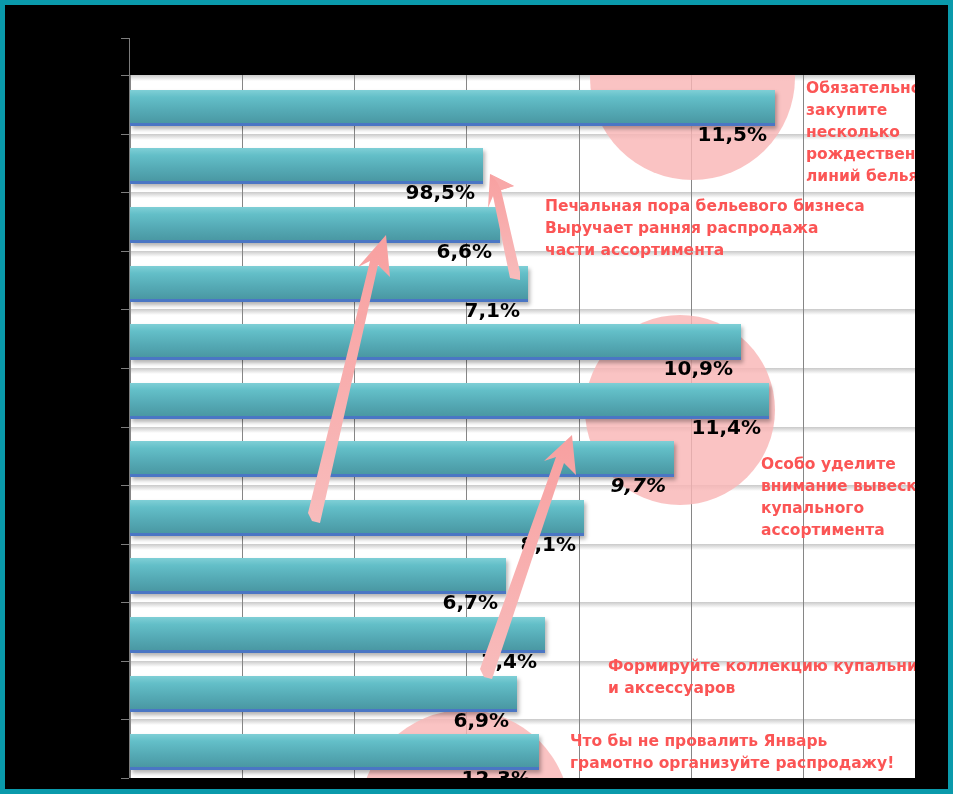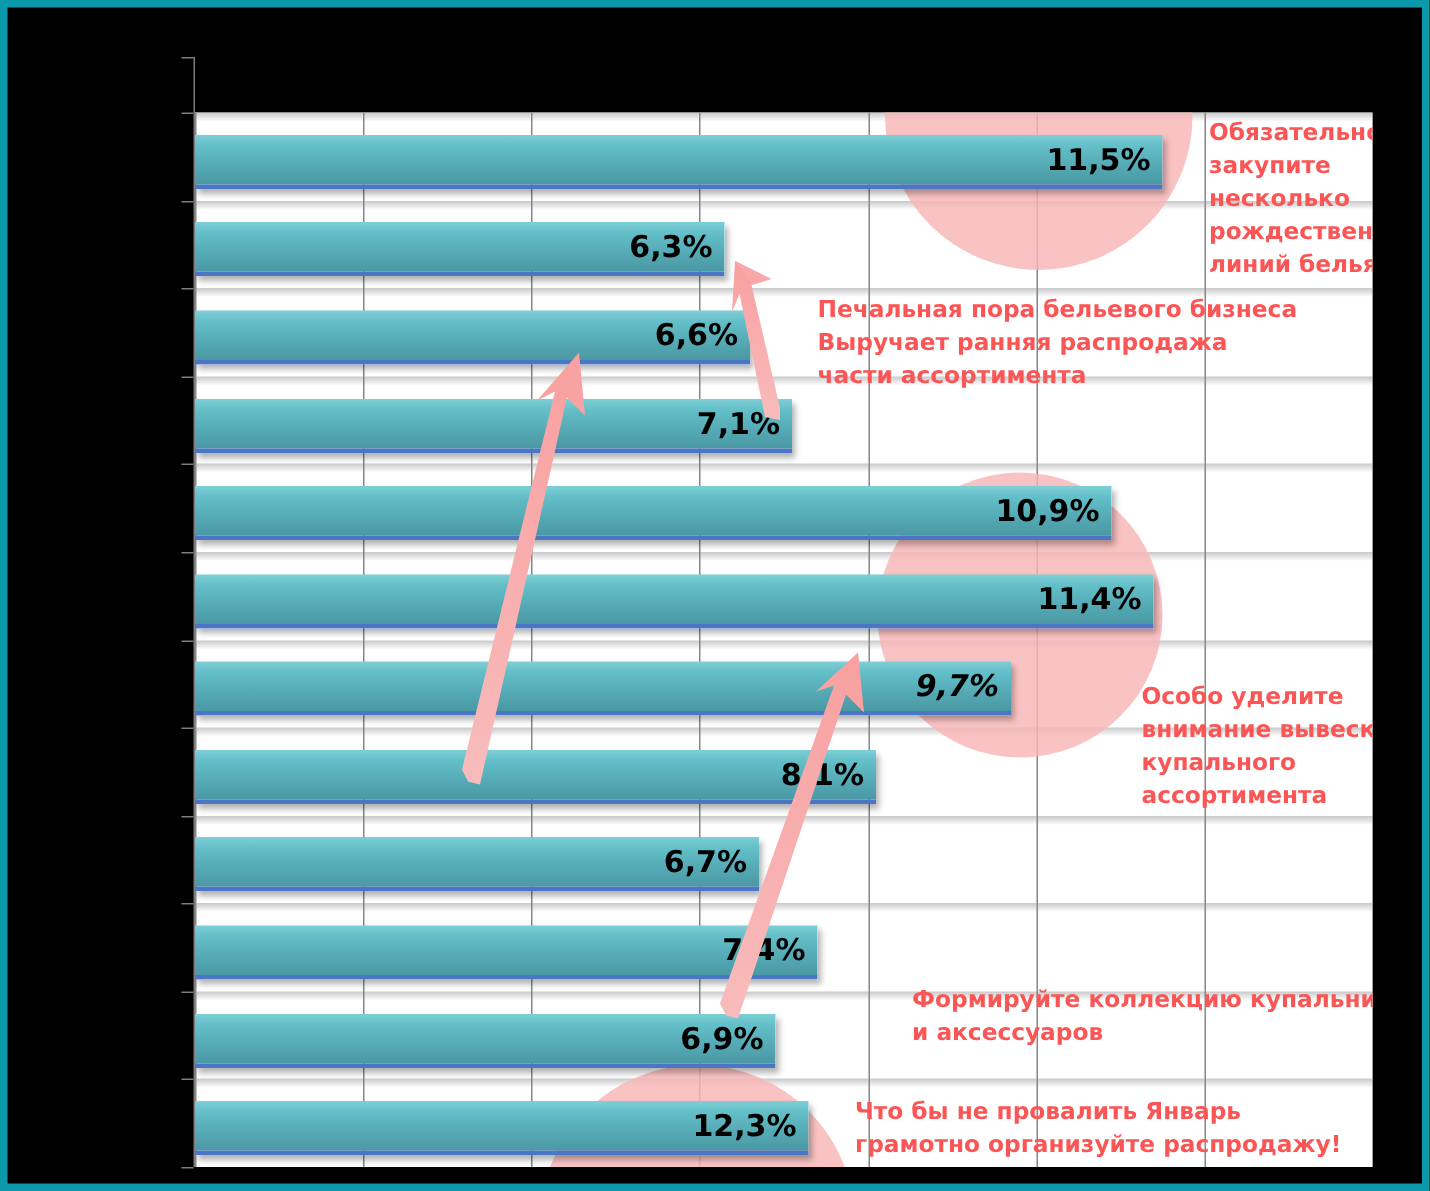--- a/index.html
+++ b/index.html
@@ -86,20 +86,21 @@
   }
   .bar-label {
     position: absolute;
     height: 43px;
     line-height: 33px;
     font-size: 20px;
     font-weight: bold;
     color: #000000;
     font-family: "DejaVu Sans", sans-serif;
     white-space: nowrap;
+    margin-top: 28px;
   }
 
   
   .hl-circle {
     position: absolute;
     border-radius: 50%;
     background: #f9b6b6;
     opacity: 0.82;
   }
 
@@ -153,21 +154,21 @@
       </div>
 
     <div class="hl-circle" style="left:460px; top:-100px; width:205px; height:205px;"></div>
     <div class="hl-circle" style="left:455px; top:240px; width:190px; height:190px;"></div>
     <div class="hl-circle" style="left:230px; top:635px; width:210px; height:210px;"></div>
 
     <div id="bars">
         <div class="bar" style="top: 15px; width: 645px;"></div>
         <div class="bar-label" style="top: 15px; left: 559px; width: 78px; text-align: right;">11,5%</div>
         <div class="bar" style="top: 73px; width: 353px;"></div>
-        <div class="bar-label" style="top: 73px; left: 267px; width: 78px; text-align: right;">6,3%</div>
+        <div class="bar-label" style="top: 73px; left: 267px; width: 78px; text-align: right;">98,5%</div>
         <div class="bar" style="top: 132px; width: 370px;"></div>
         <div class="bar-label" style="top: 132px; left: 284px; width: 78px; text-align: right;">6,6%</div>
         <div class="bar" style="top: 191px; width: 398px;"></div>
         <div class="bar-label" style="top: 191px; left: 312px; width: 78px; text-align: right;">7,1%</div>
         <div class="bar" style="top: 249px; width: 611px;"></div>
         <div class="bar-label" style="top: 249px; left: 525px; width: 78px; text-align: right;">10,9%</div>
         <div class="bar" style="top: 308px; width: 639px;"></div>
         <div class="bar-label" style="top: 308px; left: 553px; width: 78px; text-align: right;">11,4%</div>
         <div class="bar" style="top: 366px; width: 544px;"></div>
         <div class="bar-label" style="top: 366px; left: 458px; width: 78px; text-align: right; font-style: italic;">9,7%</div>

